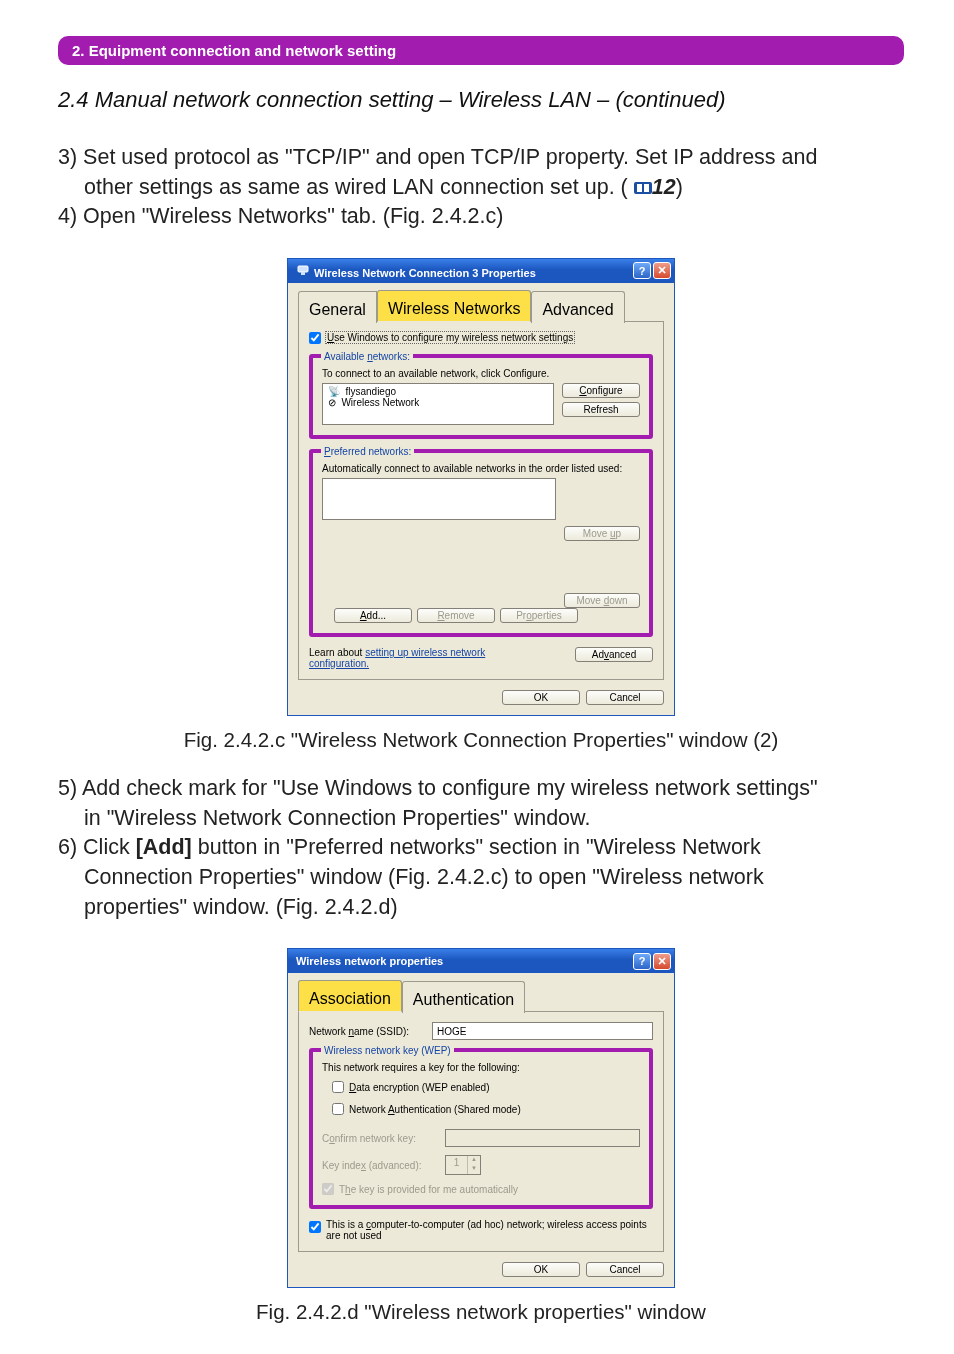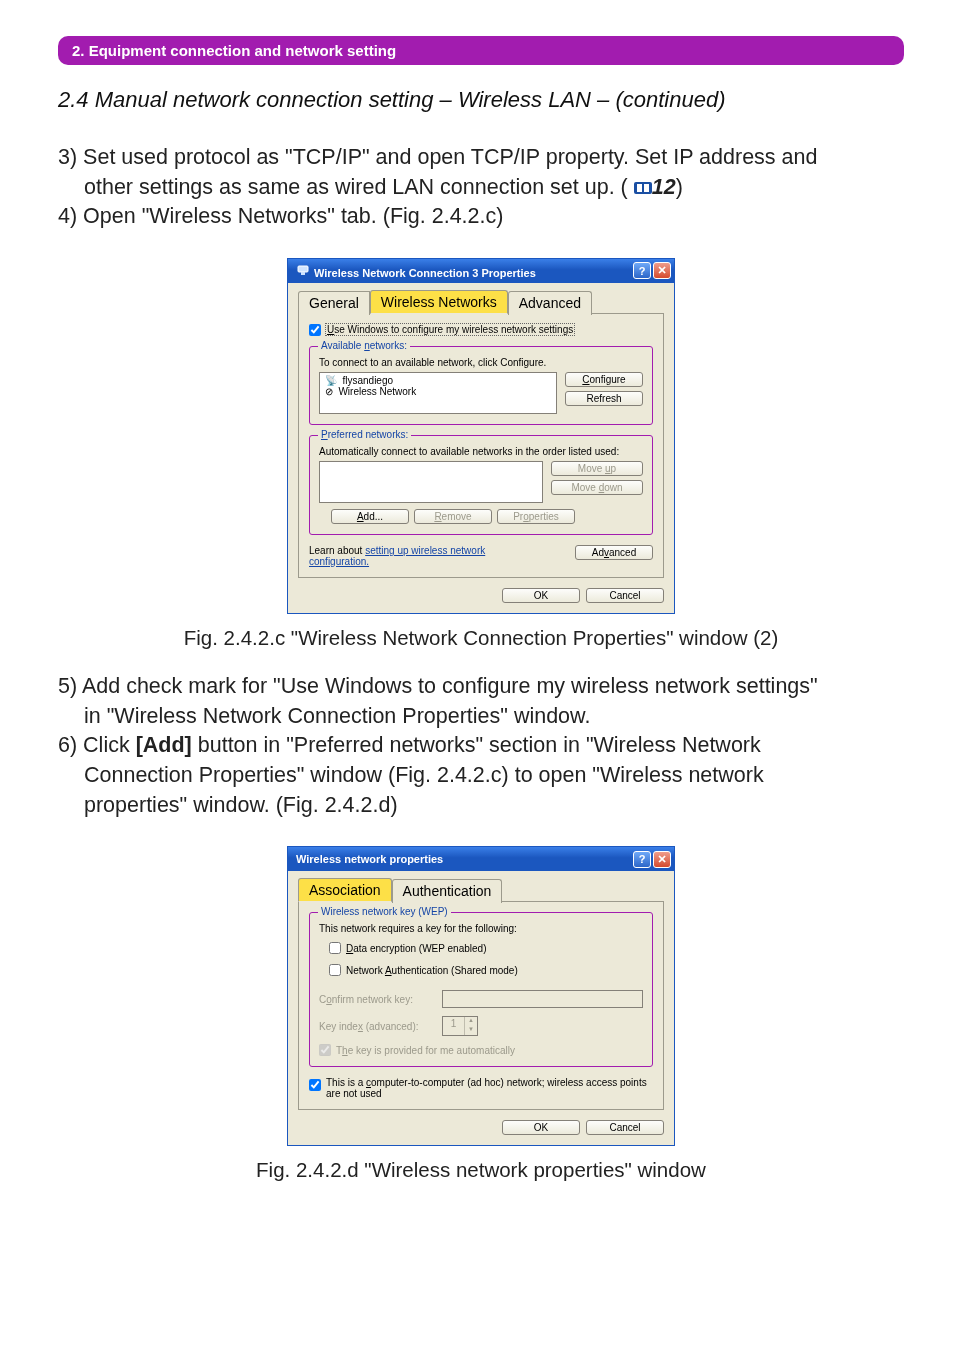--- a/index.html
+++ b/index.html
@@ -63,26 +63,26 @@
     width: 18px; height: 17px; border: 1px solid #fff; border-radius: 3px;
     display: flex; align-items: center; justify-content: center;
     font-size: 11px; font-weight: bold;
   }
   .titlebar .tbtn.help { background: linear-gradient(#6fa9f8,#2c66c9); }
   .titlebar .tbtn.close { background: linear-gradient(#ef9d8c,#d54a2e); }
   .client { padding: 6px 10px 10px 10px; }
 
   .tabs { display: flex; border-bottom: 1px solid #9c9a8c; margin-bottom: 0; }
   .tab {
-    padding: 3px 10px 3px 10px;
+    padding: 9px 10px 3px 10px;
     border: 1px solid #9c9a8c;
     border-bottom: none;
     border-radius: 3px 3px 0 0;
     background: #ece9d8;
-    font-size: 14px;
+    font-size: 16px;
     position: relative;
     top: 1px;
     margin-right: 0;
   }
   .tab.active {
     background: #fde047;
     border-bottom: 1px solid #ece9d8;
     z-index: 2;
   }
   .tab:not(.active) { top: 2px; }
@@ -90,21 +90,21 @@
     border: 1px solid #9c9a8c;
     border-top: none;
     padding: 10px;
   }
 
   .chk { display: flex; align-items: center; gap: 5px; margin-bottom: 10px; }
   .chk input { width: 12px; height: 12px; margin: 0; }
   .chk .dotted { outline: 1px dotted #666; padding: 0 1px; }
 
   .grp {
-    border: 1px solid #a21caf;
+    border: 4px solid #a21caf;
     border-radius: 3px;
     padding: 10px 9px 10px 9px;
     margin-bottom: 10px;
     position: relative;
   }
   .grp > .legend {
     position: absolute;
     top: -7px; left: 8px;
     background: #ece9d8;
     padding: 0 3px;
@@ -127,21 +127,21 @@
   .xpbtn {
     border: 1px solid #848078;
     border-radius: 3px;
     padding: 1px 0;
     width: 78px;
     text-align: center;
     background: linear-gradient(#fdfdfb,#eceadb);
     font-size: 10px;
     font-family: Tahoma, Arial, sans-serif;
   }
-  .xpbtn.wider { width: 92px; }
+  .xpbtn.wider { width: 76px; margin-top: 48px; }
   .xpbtn.disabled { color: #9c9a8c; }
   .btn-row { display: flex; gap: 5px; padding-left: 12px; }
   .prefbox {
     background: #fff; border: 1px solid #848078; height: 42px; margin-top: 4px; margin-bottom: 6px;
   }
   .learn-row { display: flex; justify-content: space-between; align-items: flex-start; }
   .learn-row .lnk { color: #1545a6; text-decoration: underline; }
   .okrow { display: flex; justify-content: flex-end; gap: 6px; margin-top: 10px; }
 
   
@@ -281,20 +281,24 @@
         <div class="tbtn help">?</div>
         <div class="tbtn close">✕</div>
       </div>
     </div>
     <div class="client">
       <div class="tabs">
         <div class="tab active">Association</div>
         <div class="tab">Authentication</div>
       </div>
       <div class="tabbody">
+        <div class="formrow">
+          <label style="width:115px">Network <u class="k">n</u>ame (SSID):</label>
+          <input class="txtinput" style="flex: 1 1 0%;" value="HOGE">
+        </div>
 
         <div class="grp">
           <span class="legend">Wireless network key (WEP)</span>
           <div style="margin-bottom:8px">This network requires a key for the following:</div>
           <label class="chk" style="margin-left:10px">
             <input type="checkbox" style="">
             <span><u class="k">D</u>ata encryption (WEP enabled)</span>
           </label>
           <label class="chk" style="margin-left:10px;margin-bottom:14px">
             <input type="checkbox" style="">

